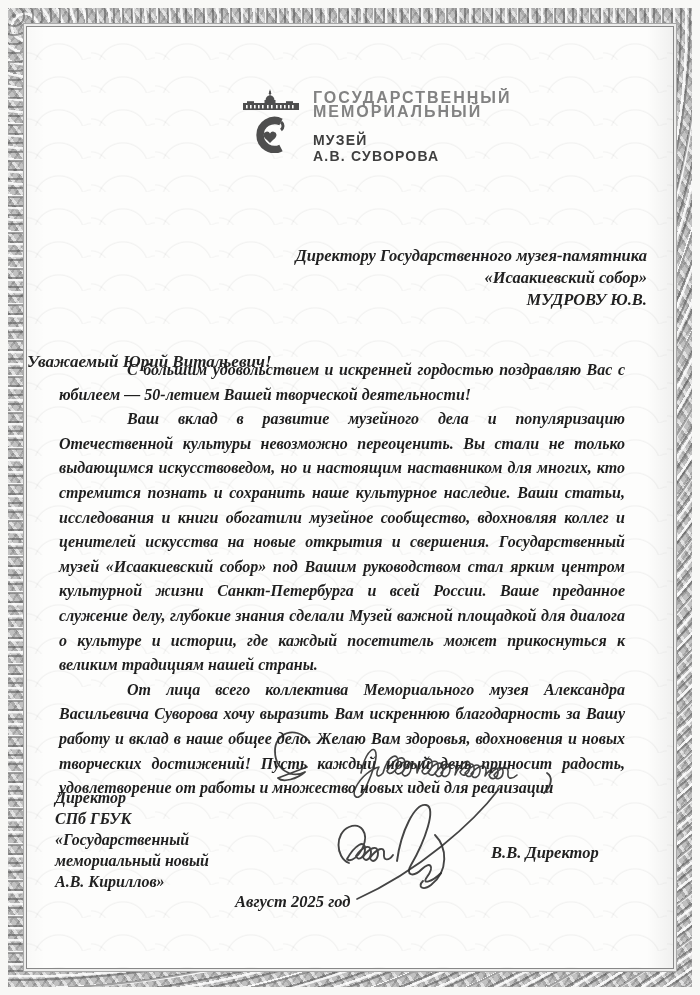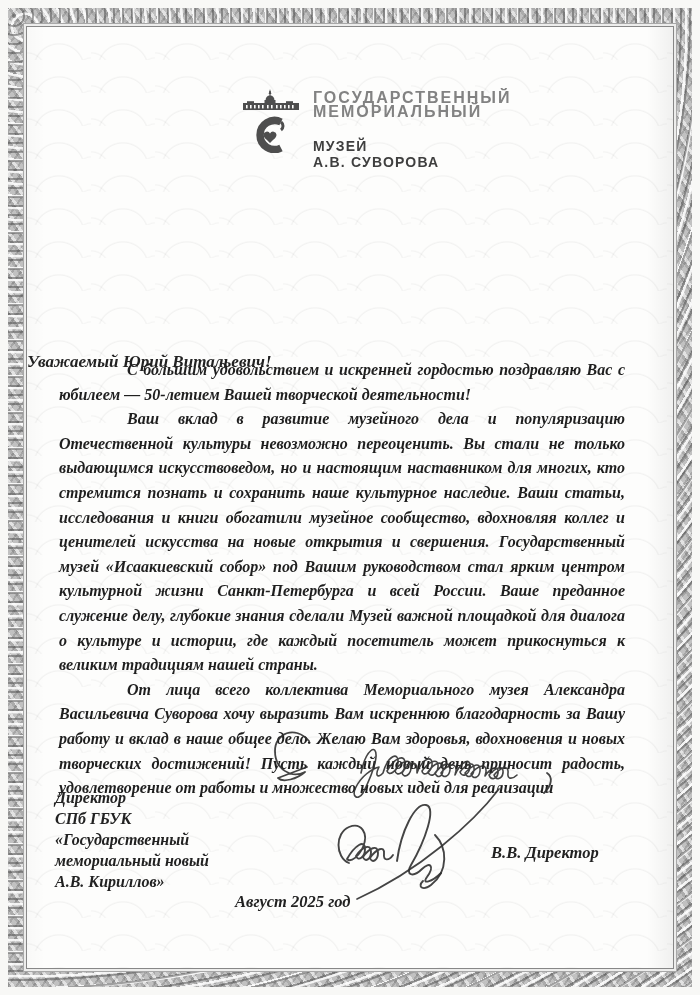--- a/index.html
+++ b/index.html
@@ -84,25 +84,30 @@
             <rect x="53" y="16" width="1.6" height="3.4"></rect>
         </g>
         <path d="M42,33 A14.5,14.5 0 1 0 42,59" stroke="#4e4e4e" stroke-width="7.5" fill="none"></path>
         <path d="M42,33 a5,5 0 0 1 0,8" stroke="#4e4e4e" stroke-width="3" fill="none"></path>
         <path d="M31,54 C27.5,50.5 24.5,48.8 24.5,45.8 a3.4,3.4 0 0 1 6.5,-1.2 a3.4,3.4 0 0 1 6.5,1.2 c0,3 -3,4.7 -6.5,8.2 z" fill="#4e4e4e"></path>
       </svg>
     </span>
     <span class="logo-text">
       <div class="logo-light">ГОСУДАРСТВЕННЫЙ</div>
       <div class="logo-light">МЕМОРИАЛЬНЫЙ</div>
-      <div class="logo-bold" style="margin-top:19px;">МУЗЕЙ</div>
+      <div class="logo-bold" style="margin-top:13px;">МУЗЕЙ</div>
       <div class="logo-bold">А.В. СУВОРОВА</div>
     </span>
   </div>
 
+  <div class="abs recipient ink">
+    <div>Директору Государственного музея-памятника</div>
+    <div>«Исаакиевский собор»</div>
+    <div>МУДРОВУ Ю.В.</div>
+  </div>
 
   <div class="abs salutation ink">Уважаемый Юрий Витальевич!</div>
 
   <div class="abs body-text">
     <p>С большим удовольствием и искренней гордостью поздравляю Вас с юбилеем — 50-летием Вашей творческой деятельности!</p>
     <p>Ваш вклад в развитие музейного дела и популяризацию Отечественной культуры невозможно переоценить. Вы стали не только выдающимся искусствоведом, но и настоящим наставником для многих, кто стремится познать и сохранить наше культурное наследие. Ваши статьи, исследования и книги обогатили музейное сообщество, вдохновляя коллег и ценителей искусства на новые открытия и свершения. Государственный музей «Исаакиевский собор» под Вашим руководством стал ярким центром культурной жизни Санкт-Петербурга и всей России. Ваше преданное служение делу, глубокие знания сделали Музей важной площадкой для диалога о культуре и истории, где каждый посетитель может прикоснуться к великим традициям нашей страны.</p>
     <p>От лица всего коллектива Мемориального музея Александра Васильевича Суворова хочу выразить Вам искреннюю благодарность за Вашу работу и вклад в наше общее дело. Желаю Вам здоровья, вдохновения и новых творческих достижений! Пусть каждый новый день приносит радость, удовлетворение от работы и множество новых идей для реализации</p>
   </div>
 
   <div class="abs" style="left:238px;top:700px;" aria-label="С уважением,">

